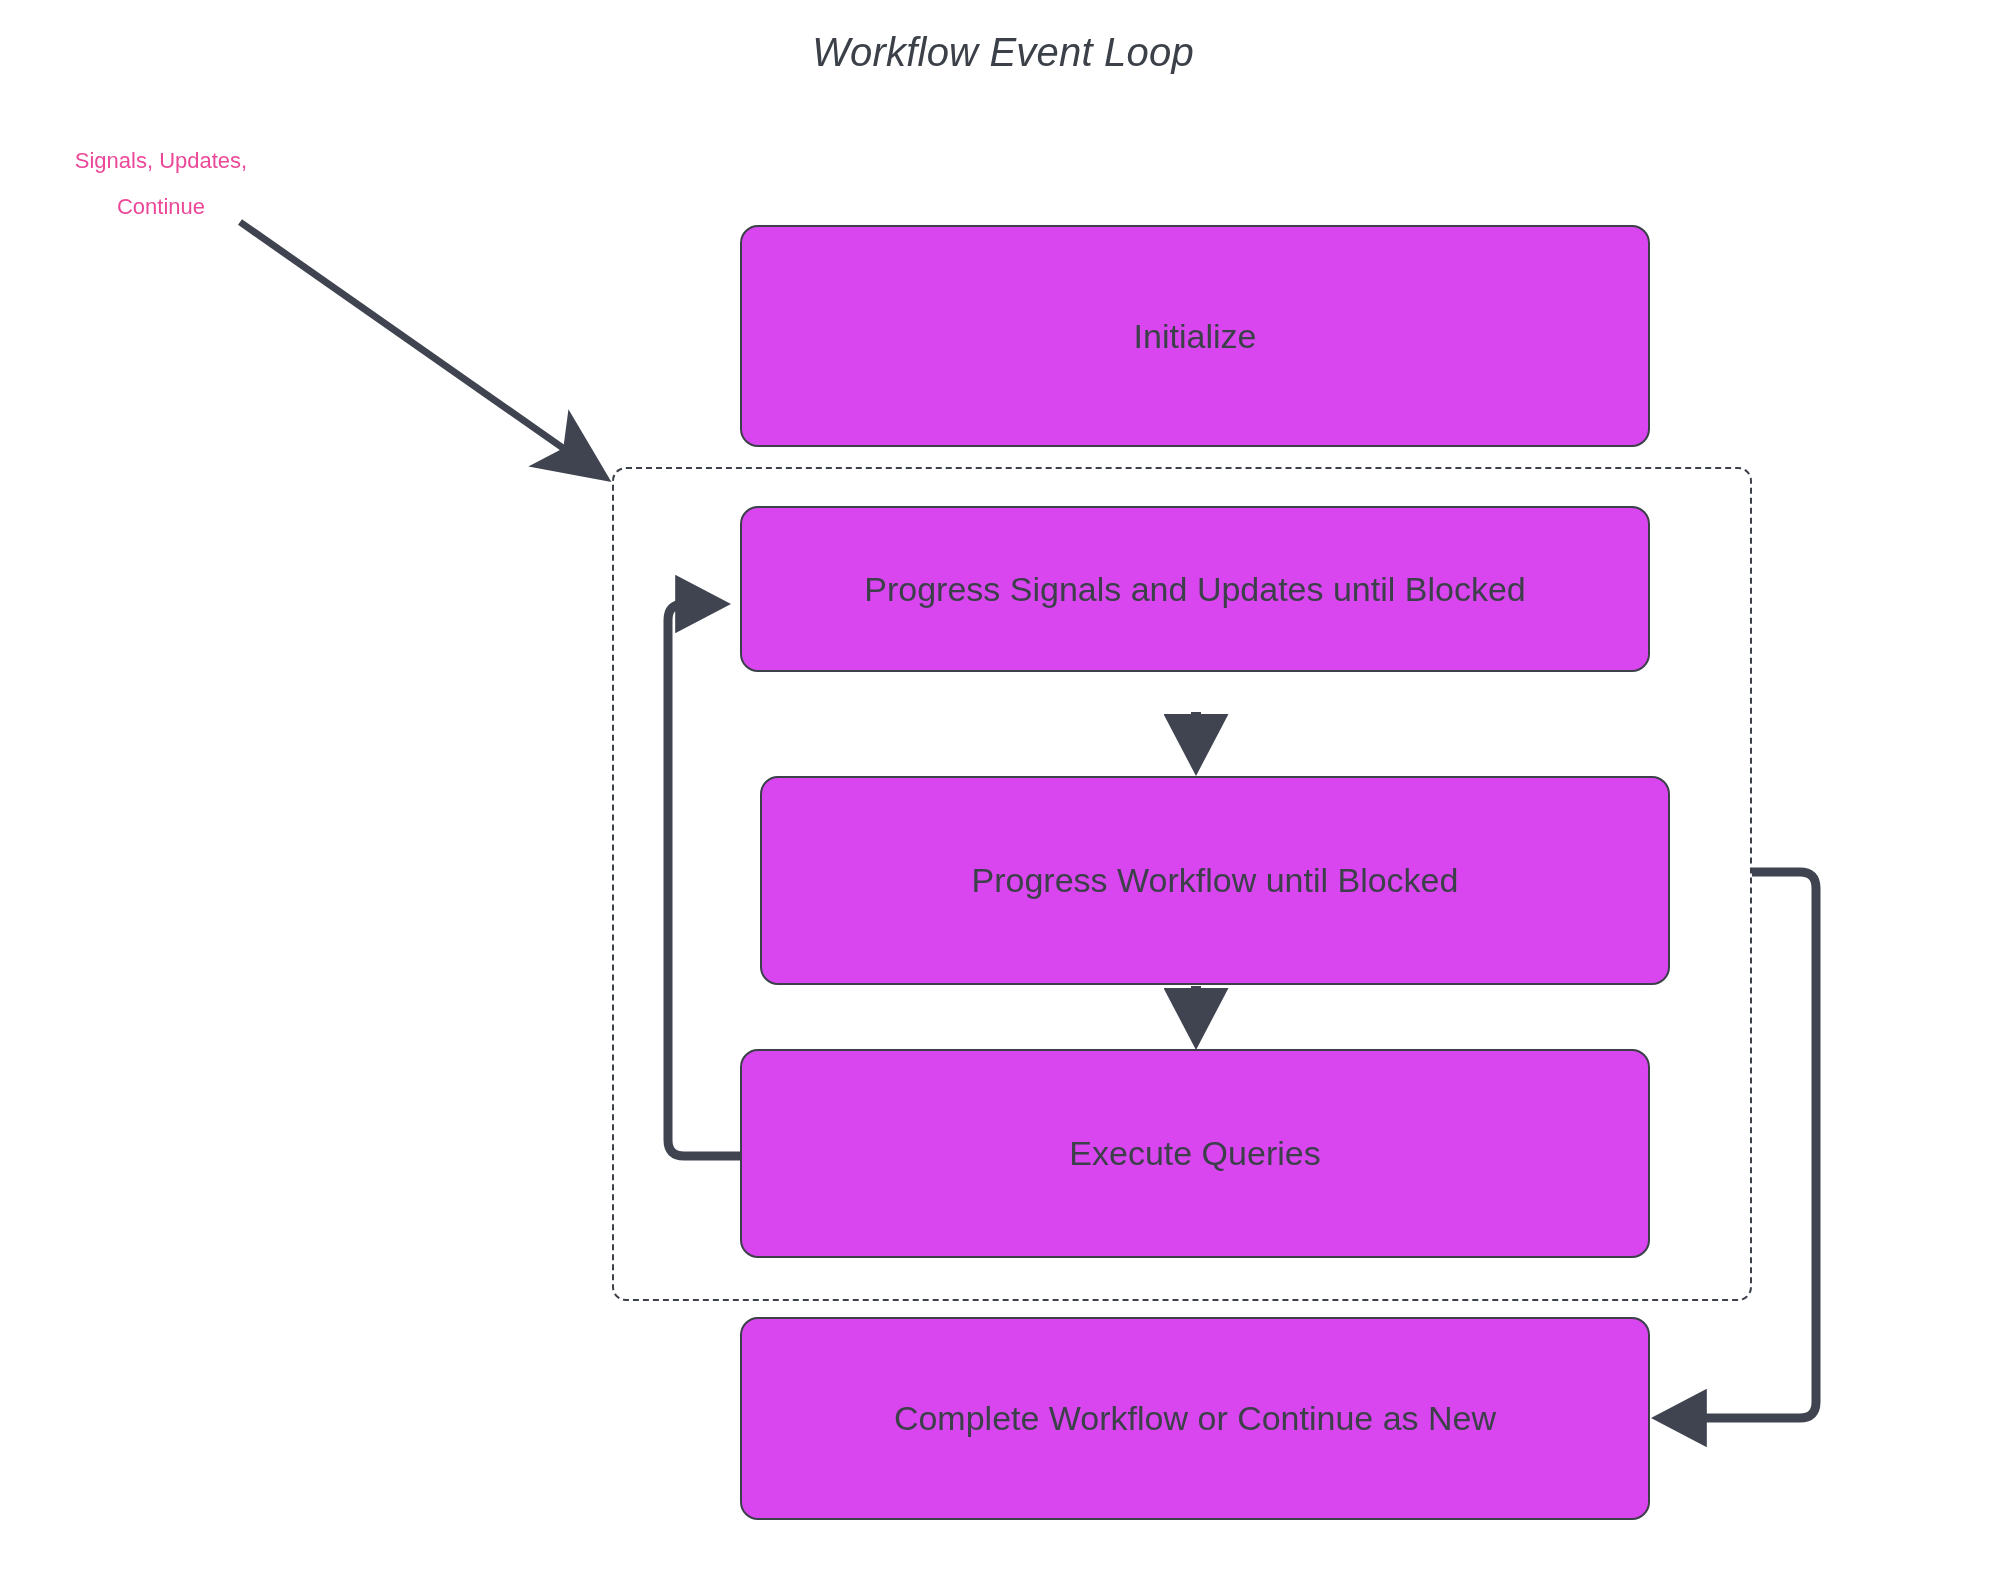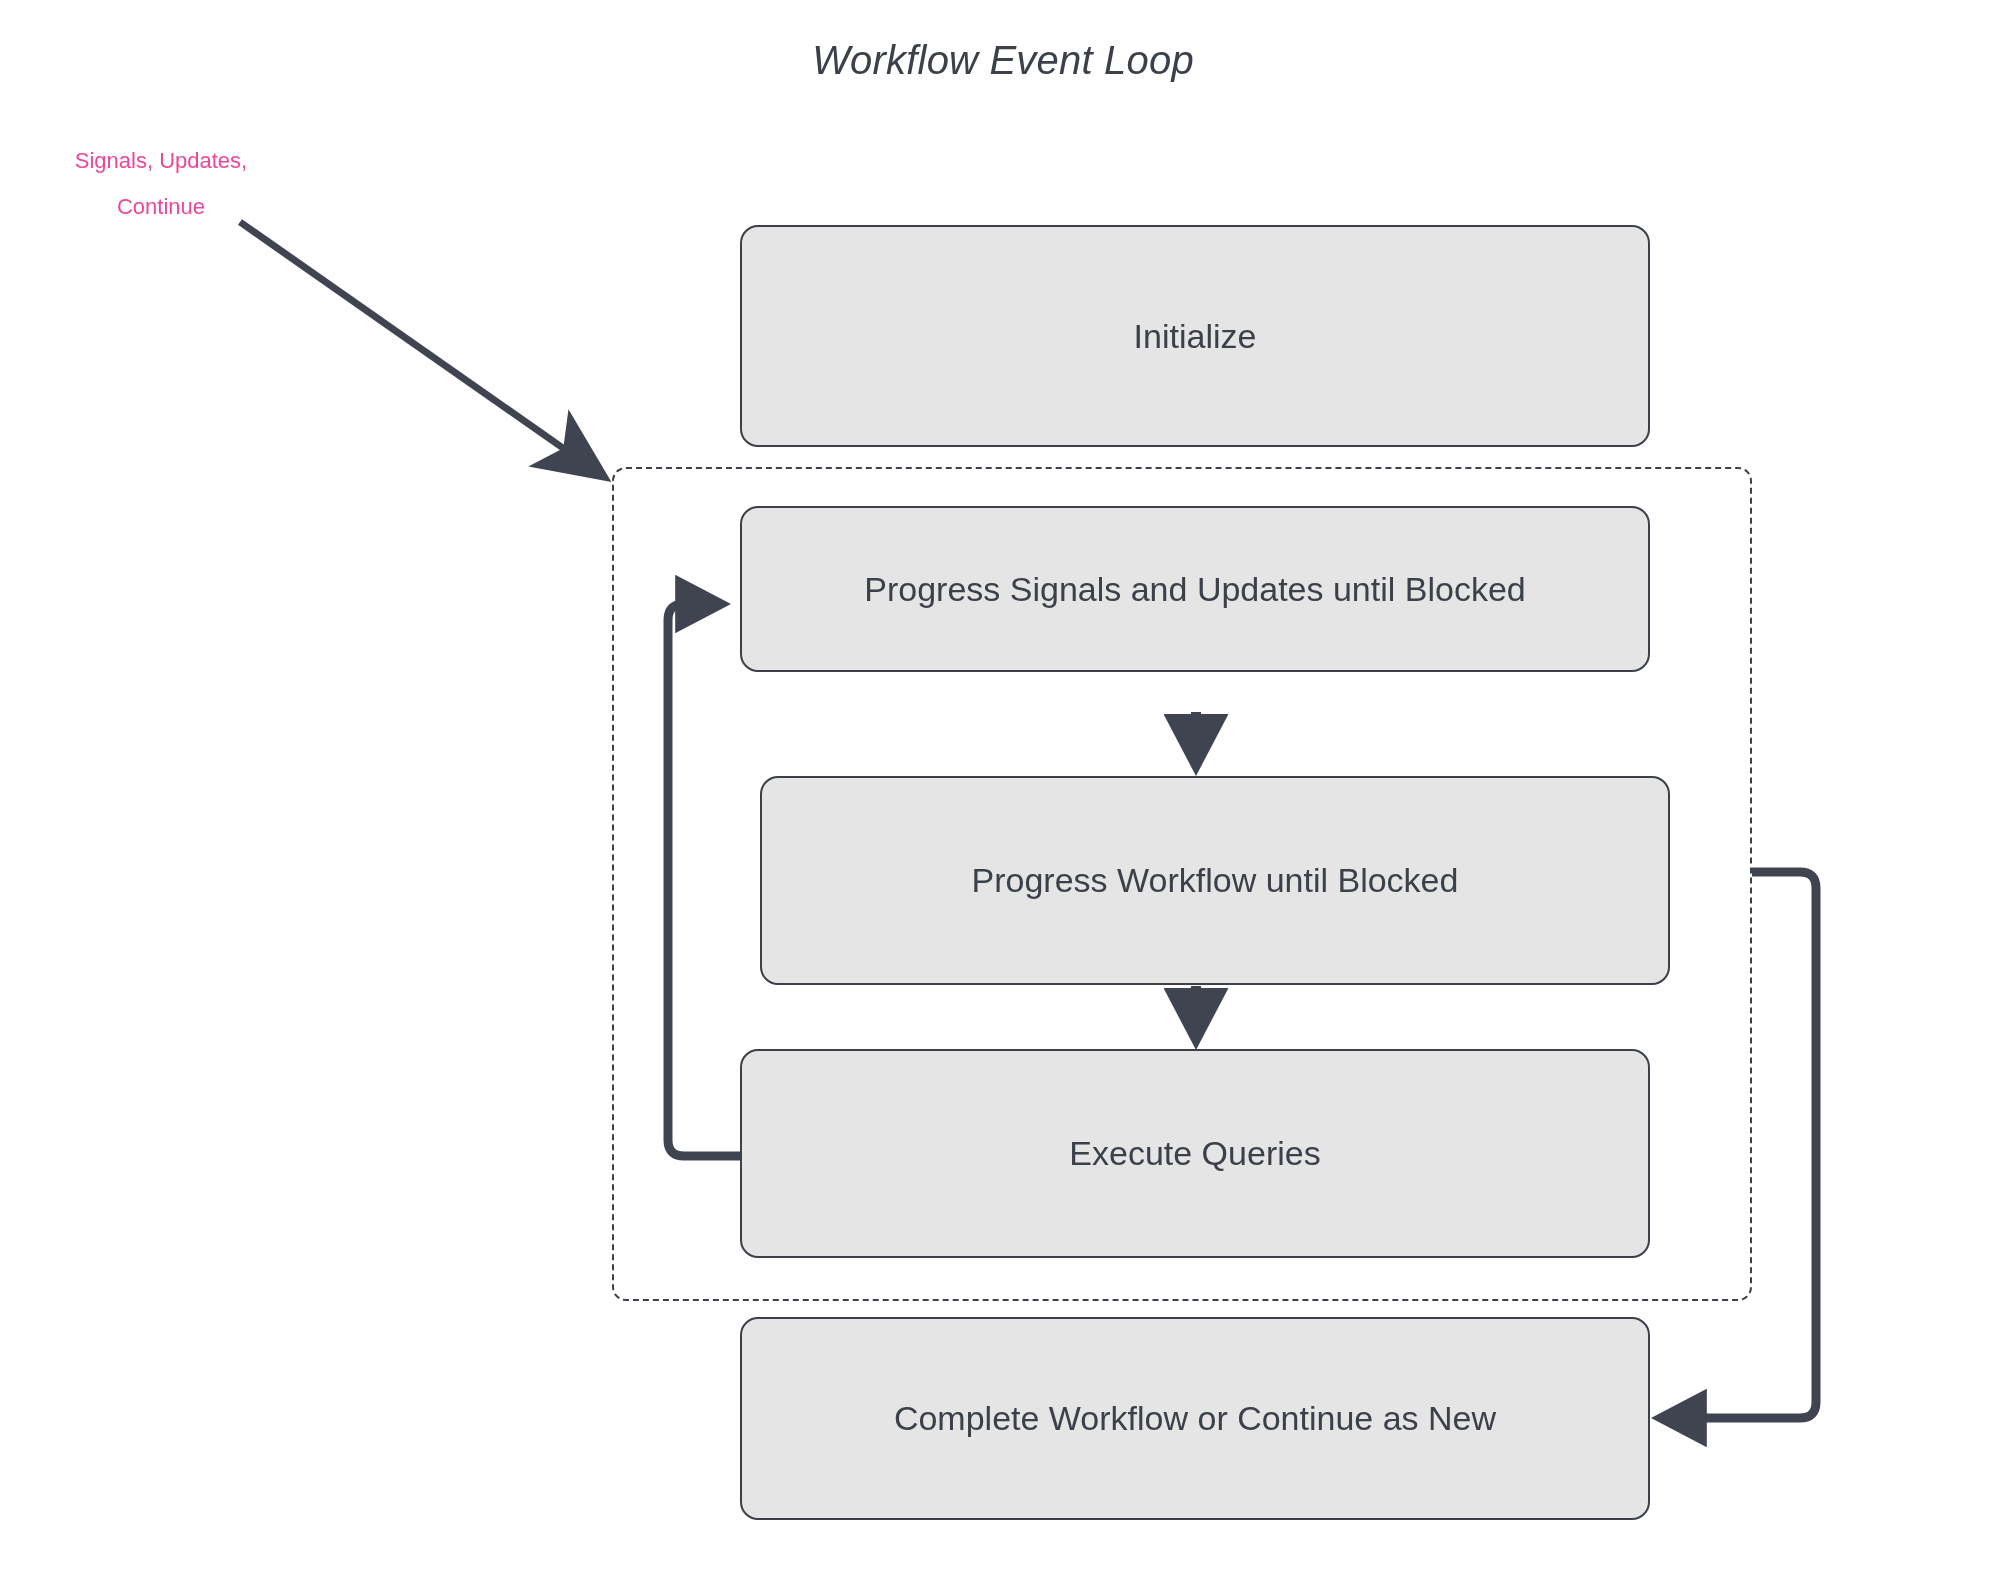--- a/index.html
+++ b/index.html
@@ -27,36 +27,35 @@
   .diagram-title {
     position: absolute;
     left: 0;
     top: 30px;
     width: 2006px;
     text-align: center;
     font-size: 40px;
     font-style: italic;
     color: #3b4049;
     letter-spacing: 0.2px;
-    margin-top: 8px;
   }
   .ext-label {
     position: absolute;
     left: 16px;
     top: 138px;
     width: 290px;
     text-align: center;
     font-size: 22px;
     line-height: 46px;
     color: #ec4899;
   }
   .node-box {
     position: absolute;
     box-sizing: border-box;
-    background: #e5e5e5;
+    background: #d946ef;
     border: 2px solid #3b4049;
     border-radius: 18px;
     display: flex;
     align-items: center;
     justify-content: center;
   }
   .node-label {
     font-size: 34px;
     color: #3b4049;
     text-align: center;

